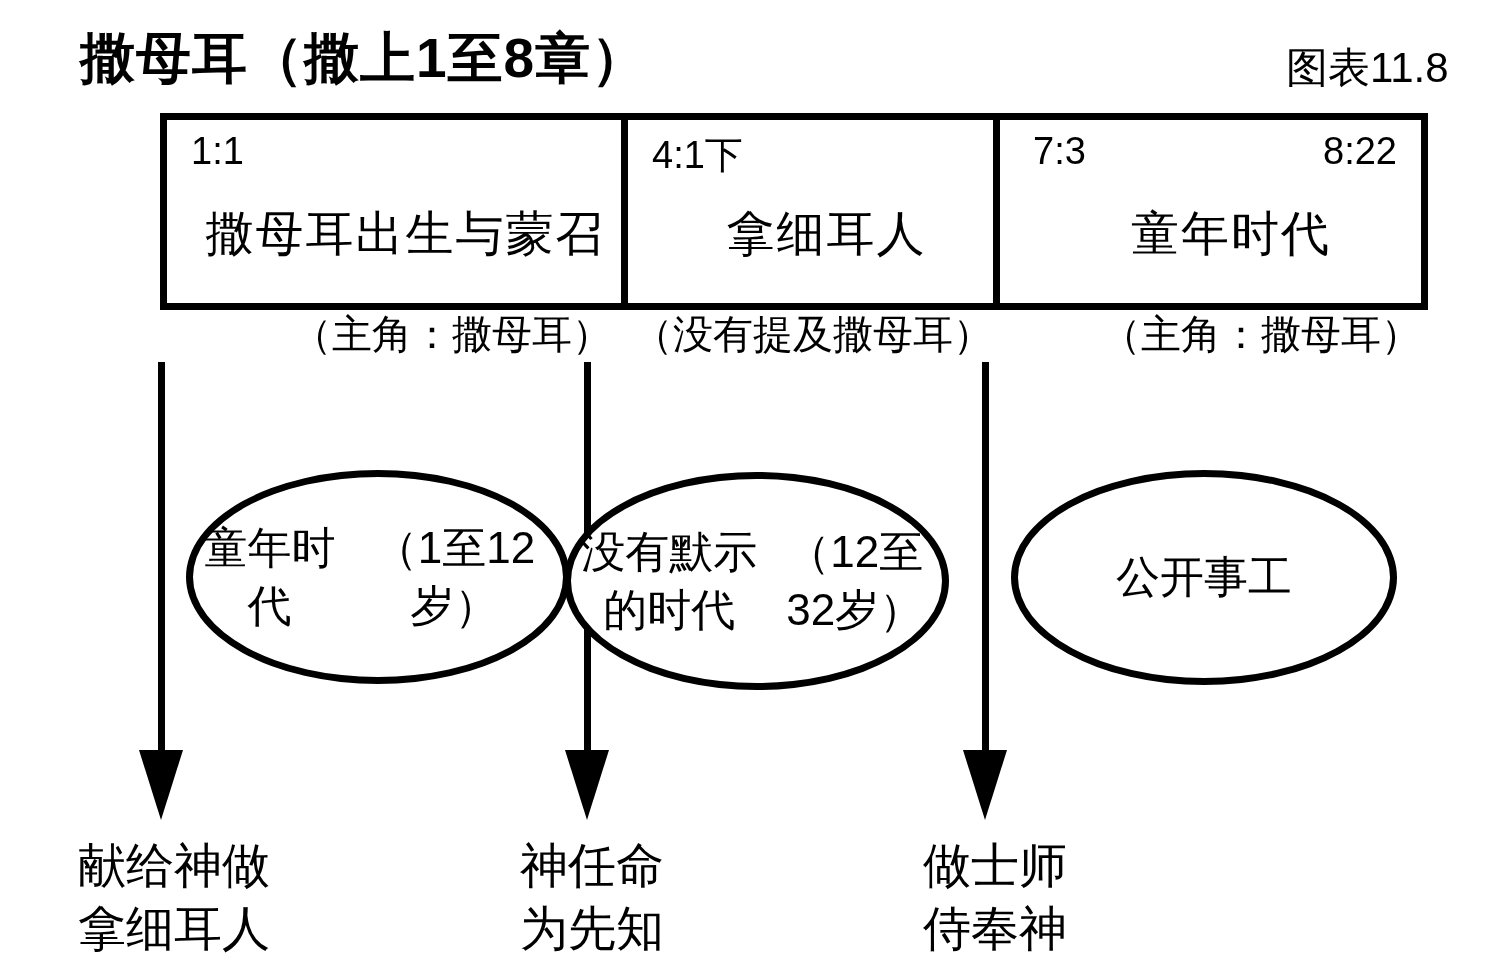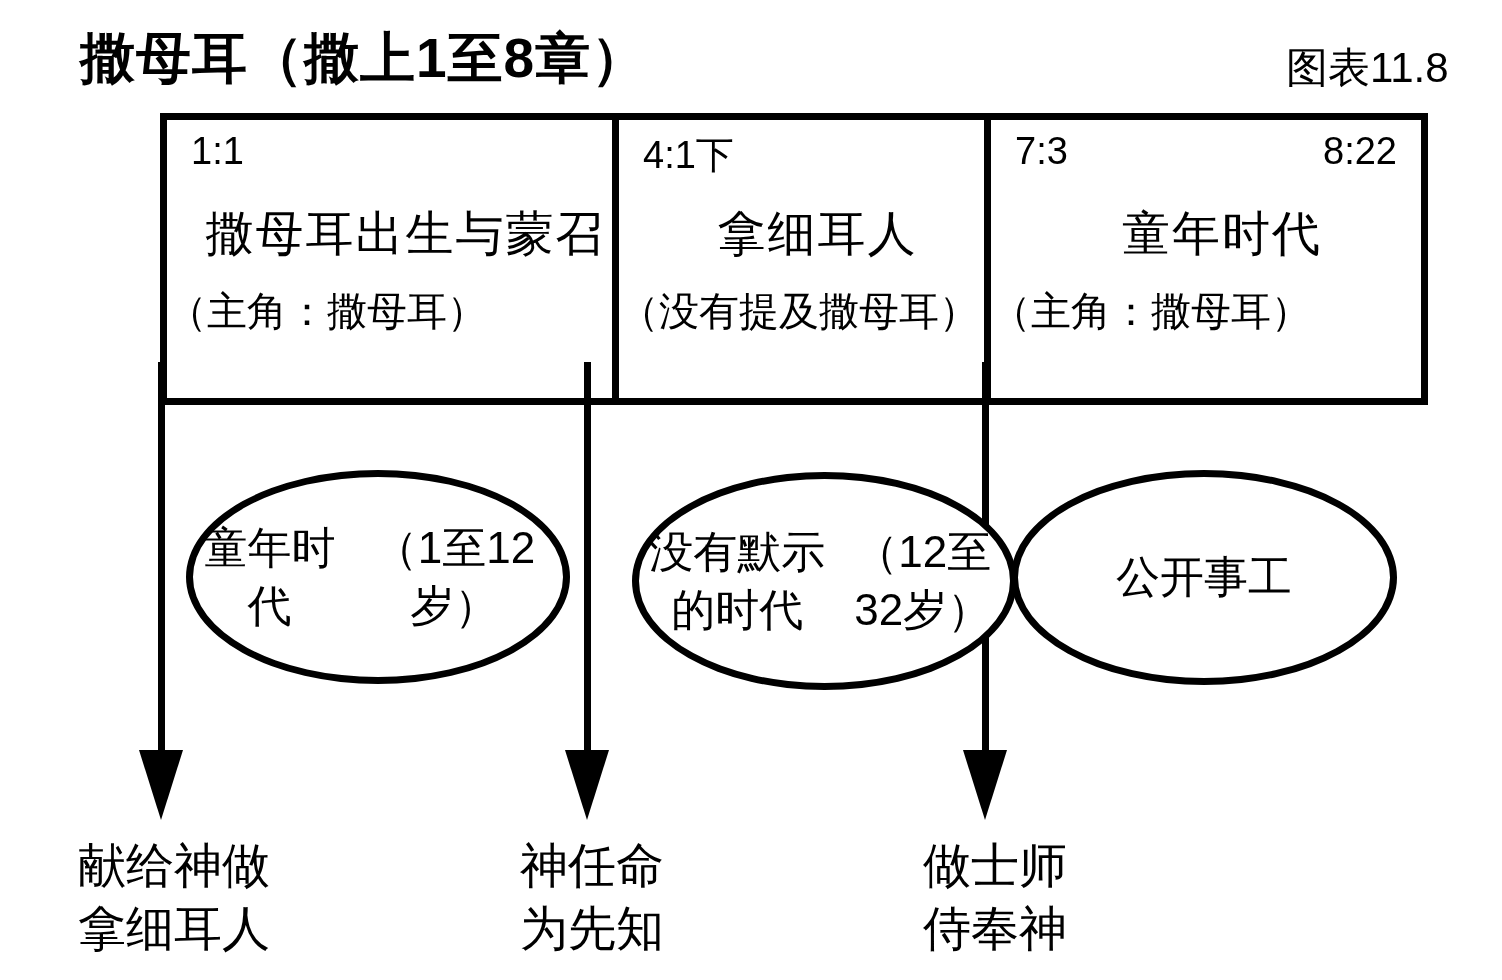--- a/index.html
+++ b/index.html
@@ -20,43 +20,44 @@
     margin:0;
     font-size:55px;font-weight:bold;letter-spacing:1px;
   }
   .figure-label{
     position:absolute;left:1286px;top:40px;
     font-size:42px;font-weight:normal;
   }
   
   .main-box{
     position:absolute;left:160px;top:113px;
-    width:1268px;height:292px;
+    width:1268px;height:197px;
     border:7px solid var(--ink);
     box-sizing:border-box;
     display:flex;
     background:var(--bg);
+    gap:9px;
   }
   .col{position:relative;height:100%;box-sizing:border-box;}
   .col1{width:445px;}
   .col2{width:379px;border-left:7px solid var(--ink);border-right:7px solid var(--ink);}
   .col3{flex:1;}
   .ref{
     position:absolute;top:10px;
     font-size:38px;
   }
   .ref-start{left:24px;}
   .ref-end{right:24px;}
   .col-title{
     position:absolute;top:82px;left:16px;width:100%;
     text-align:center;font-size:48px;letter-spacing:2px;
   }
   .col-subtitle{
-    position:absolute;top:164px;left:0;width:100%;
-    text-align:left;font-size:40px;
+    position:absolute;top:187px;left:0;width:100%;
+    text-align:right;font-size:40px;
     font-family:Liberation Serif, serif;
   }
   
   .arrow-stem{
     position:absolute;top:362px;height:390px;width:7px;
     background:var(--ink);
   }
   .stem1{left:158px;}
   .stem2{left:584px;}
   .stem3{left:982px;}
@@ -75,21 +76,21 @@
     border:7px solid var(--ink);
     border-radius:50%;
     box-sizing:border-box;
     display:flex;flex-direction:row;
     align-items:center;justify-content:center;
     text-align:center;
     font-size:44px;line-height:1.32;
     background:var(--bg);
   }
   .e1{left:186px;top:470px;width:384px;height:214px;}
-  .e2{left:632px;top:472px;width:385px;height:218px;}
+  .e2{left:564px;top:472px;width:385px;height:218px;}
   .e3{left:1011px;top:470px;width:386px;height:215px;}
   
   .arrow-label{
     position:absolute;top:834px;
     font-size:48px;line-height:1.32;
     white-space:nowrap;
   }
   .l1{left:78px;}
   .l2{left:520px;}
   .l3{left:923px;}

